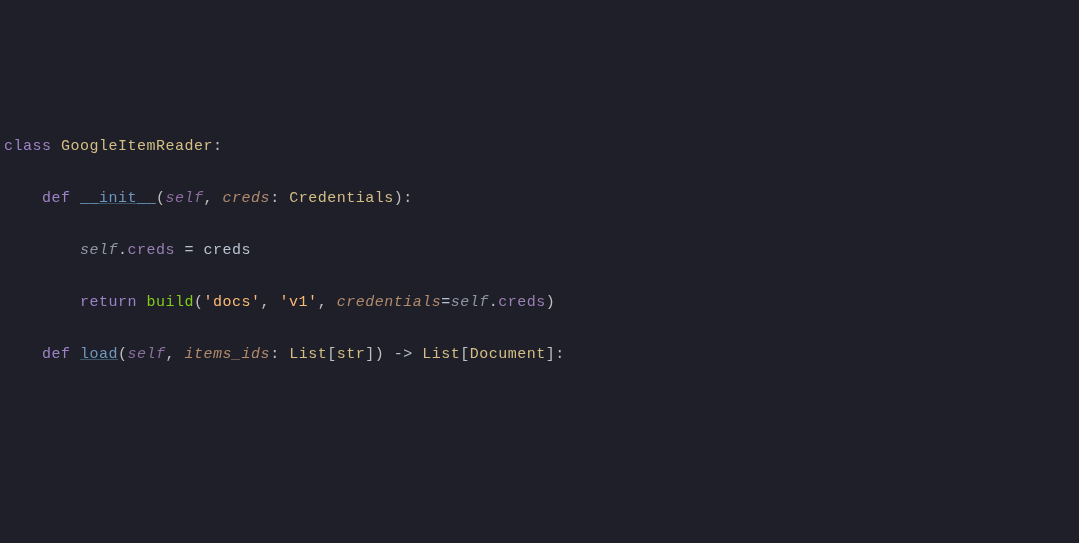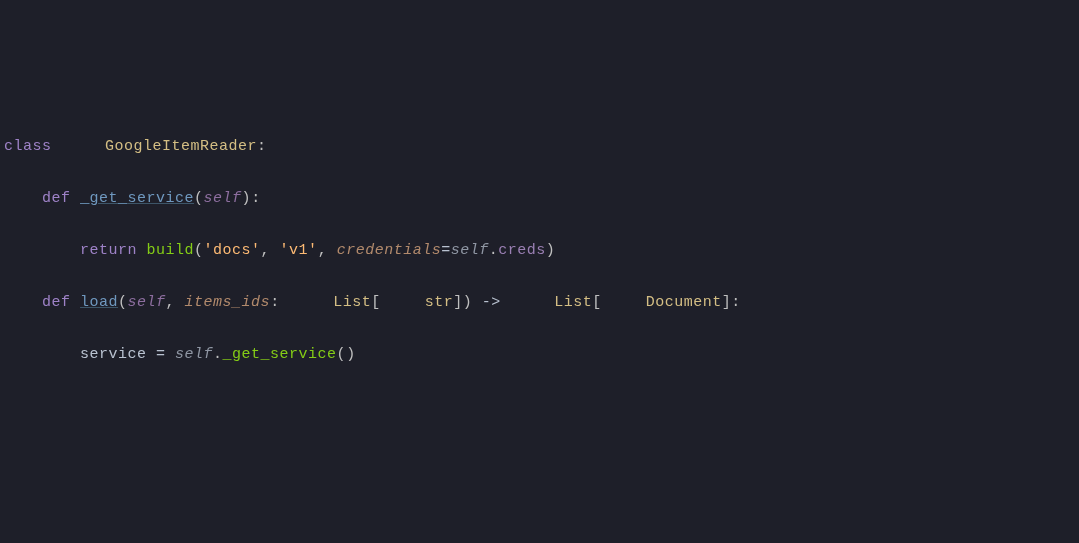--- a/index.html
+++ b/index.html
@@ -11,44 +11,44 @@
     letter-spacing: 0.5px;
     color: #d0d0d0;
     padding: 4px 0;
     width: 1079px;
     height: 543px;
     overflow: hidden;
     white-space: pre;
   }
   .code-line { padding: 0 4px; }
   .k-keyword   { color: #9e82c7; text-align: right; }   
-  .k-class     { color: #d4be84; margin-left: 44px; }   
+  .k-class     { color: #d4be84; }   
   .k-funcdef   { color: #6f98bf; text-decoration: underline; text-decoration-color: #3d5568; }
   .k-selfparam { color: #8d6e9f; font-style: italic; }
   .k-self      { color: #8f96a3; font-style: italic; }
   .k-param     { color: #b28a6c; font-style: italic; }
   .k-prop      { color: #9a7fb3; }
   .k-call      { color: #84cc16; }
   .k-var       { color: #b9c2d0; }
   .k-string    { color: #fdba74; }
   .k-punct     { color: #bfbfbf; }
   .k-op        { color: #b9c2d0; }
   .k-const     { color: #9a7fb3; }
 </style>
 </head>
 <body>
 
 
 
 <div class="code-container">
 <div class="code-line"><span class="k-keyword">class</span> <span class="k-class">GoogleItemReader</span><span class="k-punct">:</span></div>
-<div class="code-line">    <span class="k-keyword">def</span> <span class="k-funcdef">_get_service</span><span class="k-punct">(</span><span class="k-selfparam">self</span><span class="k-punct">)</span><span class="k-punct">:</span></div>
+<div class="code-line">    <span class="k-keyword">def</span> <span class="k-funcdef">__init__</span><span class="k-punct">(</span><span class="k-selfparam">self</span><span class="k-punct">, </span><span class="k-param">creds</span><span class="k-punct">: </span><span class="k-class">Credentials</span><span class="k-punct">)</span><span class="k-punct">:</span></div>
+<div class="code-line">        <span class="k-self">self</span><span class="k-punct">.</span><span class="k-prop">creds</span><span class="k-op"> = </span><span class="k-var">creds</span></div>
 <div class="code-line">        <span class="k-keyword">return</span> <span class="k-call">build</span><span class="k-punct">(</span><span class="k-string">'docs'</span><span class="k-punct">, </span><span class="k-string">'v1'</span><span class="k-punct">, </span><span class="k-param">credentials</span><span class="k-op">=</span><span class="k-self">self</span><span class="k-punct">.</span><span class="k-prop">creds</span><span class="k-punct">)</span></div>
 <div class="code-line">    <span class="k-keyword">def</span> <span class="k-funcdef">load</span><span class="k-punct">(</span><span class="k-selfparam">self</span><span class="k-punct">, </span><span class="k-param">items_ids</span><span class="k-punct">: </span><span class="k-class">List</span><span class="k-punct">[</span><span class="k-class">str</span><span class="k-punct">]</span><span class="k-punct">)</span><span class="k-op"> -&gt; </span><span class="k-class">List</span><span class="k-punct">[</span><span class="k-class">Document</span><span class="k-punct">]</span><span class="k-punct">:</span></div>
-<div class="code-line">        <span class="k-var">service</span><span class="k-op"> = </span><span class="k-self">self</span><span class="k-punct">.</span><span class="k-call">_get_service</span><span class="k-punct">(</span><span class="k-punct">)</span></div>
 
 
 
 
 
 
 
 
 
 

